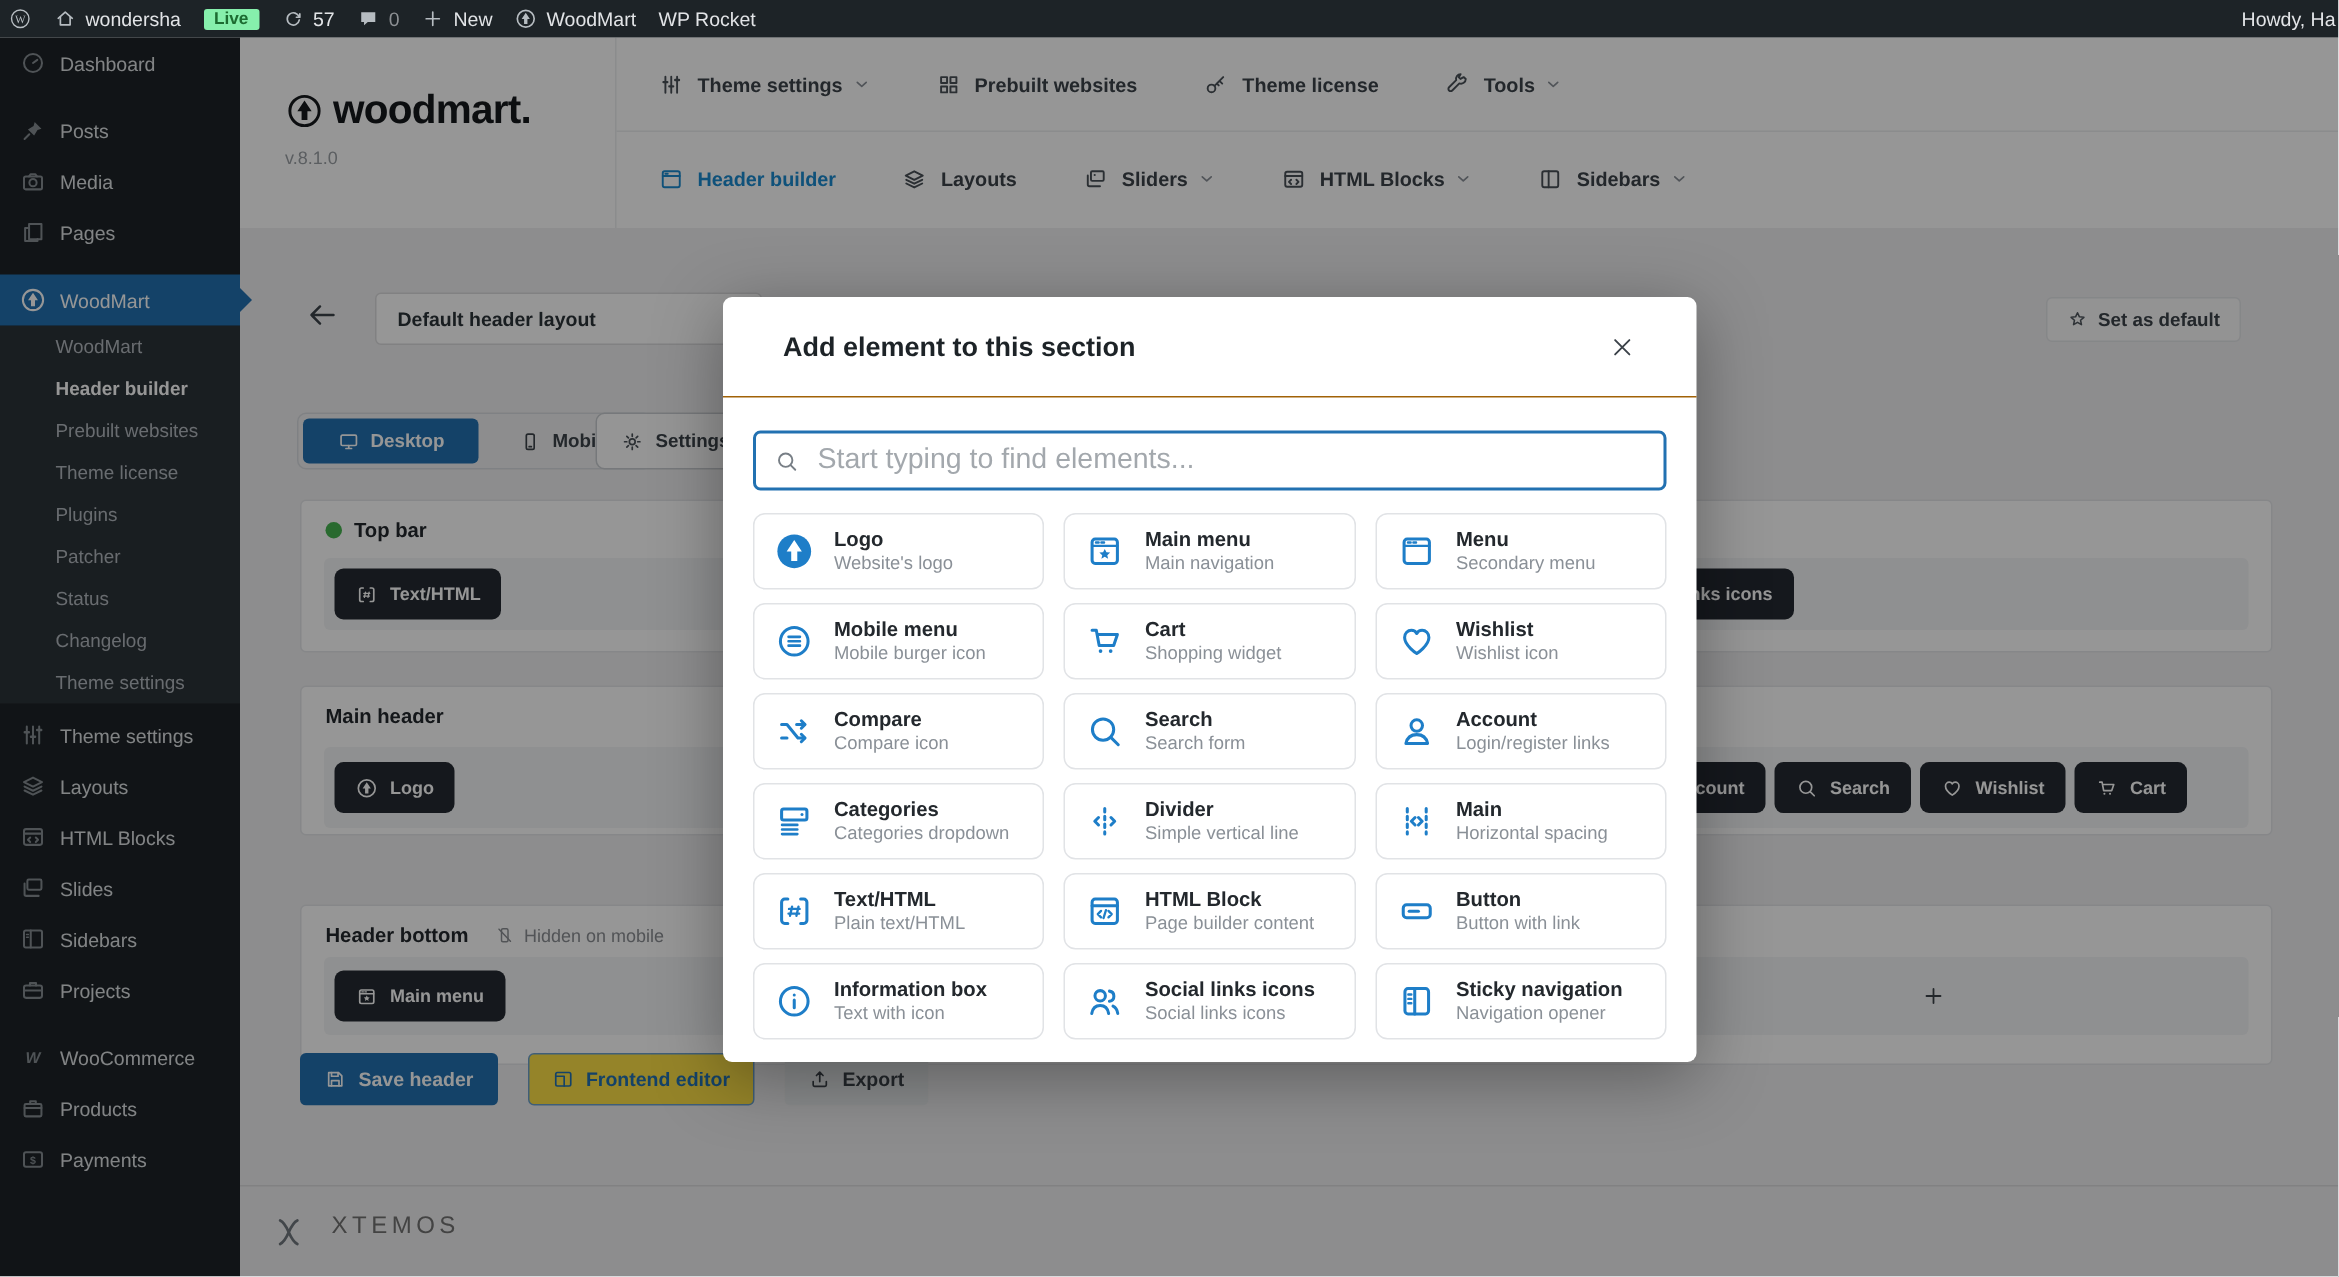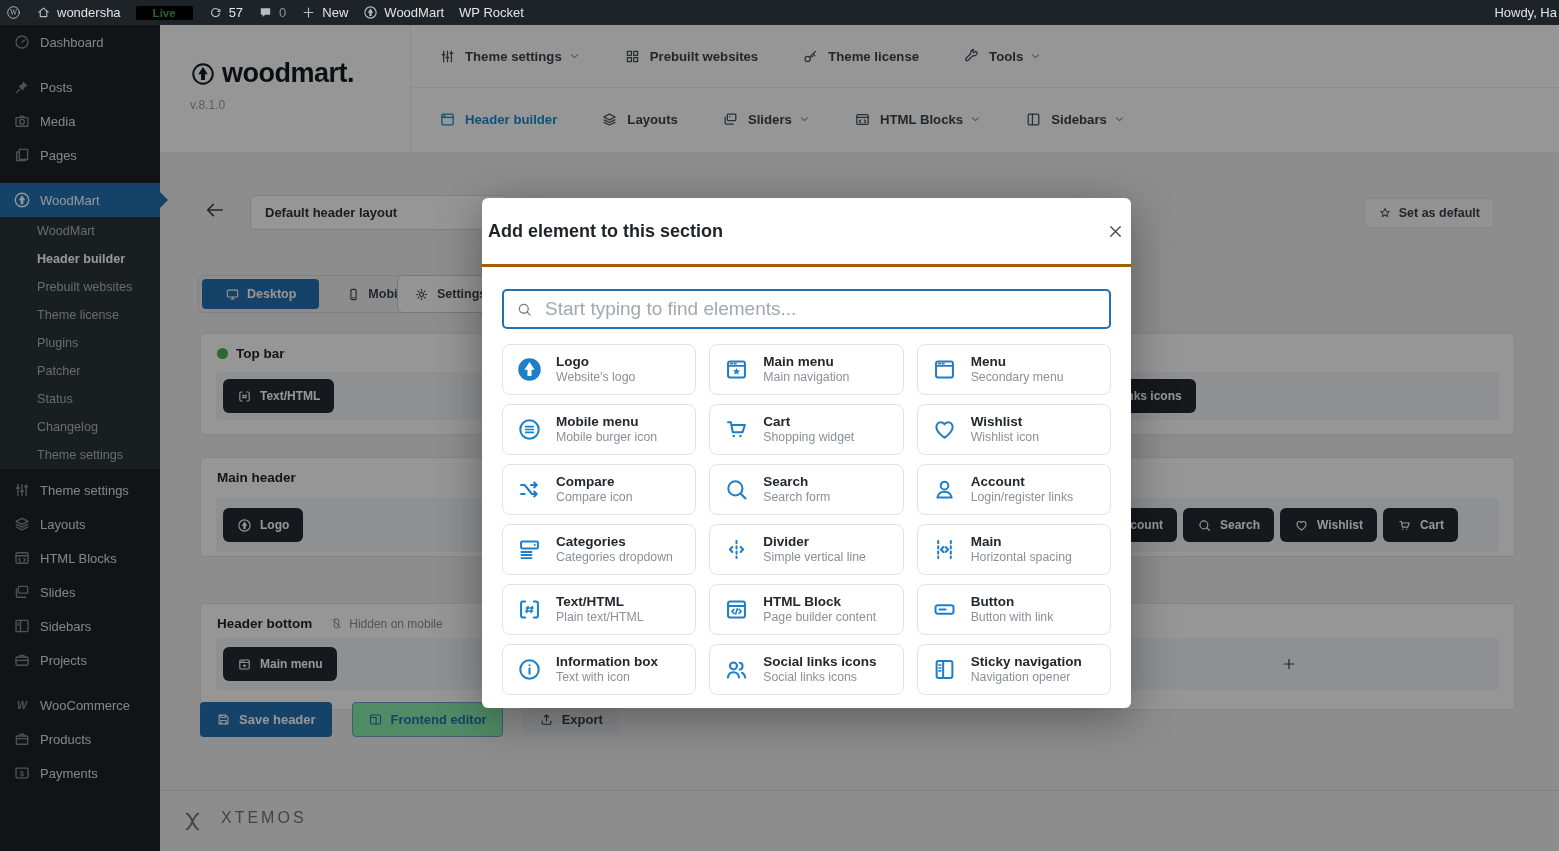--- a/index.html
+++ b/index.html
@@ -8,21 +8,21 @@
   .icon{display:inline-flex;flex:none}
   .icon svg{width:100%;height:100%;display:block}
 
   
   .adminbar{position:absolute;left:0;top:0;width:100%;height:25px;background:#1d2327;z-index:60;
     display:flex;align-items:center;justify-content:space-between;padding:0 6px;box-sizing:border-box;
     color:#e2e4e7;font-size:13px}
   .ab-left{display:flex;align-items:center;gap:15px}
   .ab-item{display:flex;align-items:center;gap:6px;cursor:pointer;white-space:nowrap}
   .ab-icon{width:15px;height:15px;color:#b6bcc1}
-  .ab-badge{background:#000000;color:#1c6b31;font-size:11.5px;font-weight:700;padding:1px 17px;border-radius:2px}
+  .ab-badge{background:#86efac;color:#1c6b31;font-size:11.5px;font-weight:700;padding:1px 7px;border-radius:2px}
   .ab-muted{color:#8d9094}
   .ab-right{padding-right:0;margin-right:-4px}
 
   
   .sidebar{position:absolute;left:0;top:25px;width:160px;height:826px;background:#1d2327;color:#dde0e3;z-index:2}
   .sidebar ul{list-style:none;margin:0;padding:0}
   .menu{padding-top:10px}
   .menu-item{position:relative;height:34px;display:flex;align-items:center;gap:9px;padding-left:13px;font-size:13px;cursor:pointer}
   .menu-item.separated{margin-top:11px}
   .mi-icon{width:18px;height:18px;color:#868d93}
@@ -93,36 +93,36 @@
   .chip [data-icon-slot]{width:15px;height:15px;display:inline-flex}
   .chip [data-icon-slot] svg{width:100%;height:100%}
   .plus{width:16px;height:16px;color:#3c434a;cursor:pointer}
 
   .hb-actions{position:absolute;left:40px;top:550px;display:flex;gap:20px}
   .hb-btn{height:35px;display:inline-flex;align-items:center;gap:8px;padding:0 15px;border-radius:4px;
     font:600 13px "Liberation Sans",sans-serif;border:1px solid transparent;cursor:pointer}
   .hb-btn [data-icon-slot]{width:15px;height:15px;display:inline-flex}
   .hb-btn [data-icon-slot] svg{width:100%;height:100%}
   .hb-btn.primary{background:#2271b1;color:#fff}
-  .hb-btn.outline{background:#86efac;border-color:#6ba1cc;color:#2271b1}
+  .hb-btn.outline{background:#fde047;border-color:#6ba1cc;color:#2271b1}
   .hb-btn.ghost{background:#e8eaec;color:#3c434a}
 
   
   .page-footer{position:absolute;left:160px;top:790px;width:1399px;height:61px;box-sizing:border-box;
     border-top:1px solid #dcdcde;background:#f0f0f1;display:flex;align-items:center;justify-content:space-between;padding:0 30px 0 20px}
   .xt-brand{display:flex;align-items:flex-start;gap:16px;color:#737373;font-size:16px;letter-spacing:3px}
   .xt-logo{width:25px;height:25px;color:#70777e}
   .xt-links{display:flex;gap:42px}
   .xt-link{font-size:12.5px;font-weight:700;color:#50575e;cursor:pointer;text-decoration:none}
 
   
   .overlay{position:absolute;left:0;top:25px;right:0;bottom:0;background:rgba(0,0,0,.41);z-index:40}
   .modal{position:absolute;left:482px;top:198px;width:649px;height:510px;background:#fff;border-radius:6px;
     box-shadow:0 10px 46px rgba(0,0,0,.35);z-index:50;box-sizing:border-box}
-  .modal-head{height:66px;display:flex;align-items:center;justify-content:space-between;padding:0 6px;border-bottom:3px solid #a16207}
+  .modal-head{height:66px;display:flex;align-items:center;justify-content:space-between;padding:0 40px;border-bottom:1px solid #a16207}
   .modal-title{margin:0;font-size:18px;font-weight:600;color:#1d2327}
   .modal-close{width:19px;height:19px;color:#3c434a;cursor:pointer}
   .modal-body{padding:22px 20px 0}
   .search-wrap{height:36px;box-sizing:content-box;border:2px solid #2271b1;border-radius:5px;display:flex;align-items:center;background:#fff}
   .search-ic{width:17px;height:17px;color:#787f86;margin:0 10px 0 12px}
   .search-input{border:none;outline:none;flex:1;font-size:19px;color:#2c3338;background:transparent;
     font-family:"Liberation Sans",sans-serif;padding-right:10px}
   .search-input::placeholder{color:#a3a8ad}
   .el-grid{margin-top:15px;display:grid;grid-template-columns:repeat(3,1fr);column-gap:13px;row-gap:9px}
   .el-card{height:51px;border:1px solid #e1e3e6;border-radius:8px;display:flex;align-items:center;

